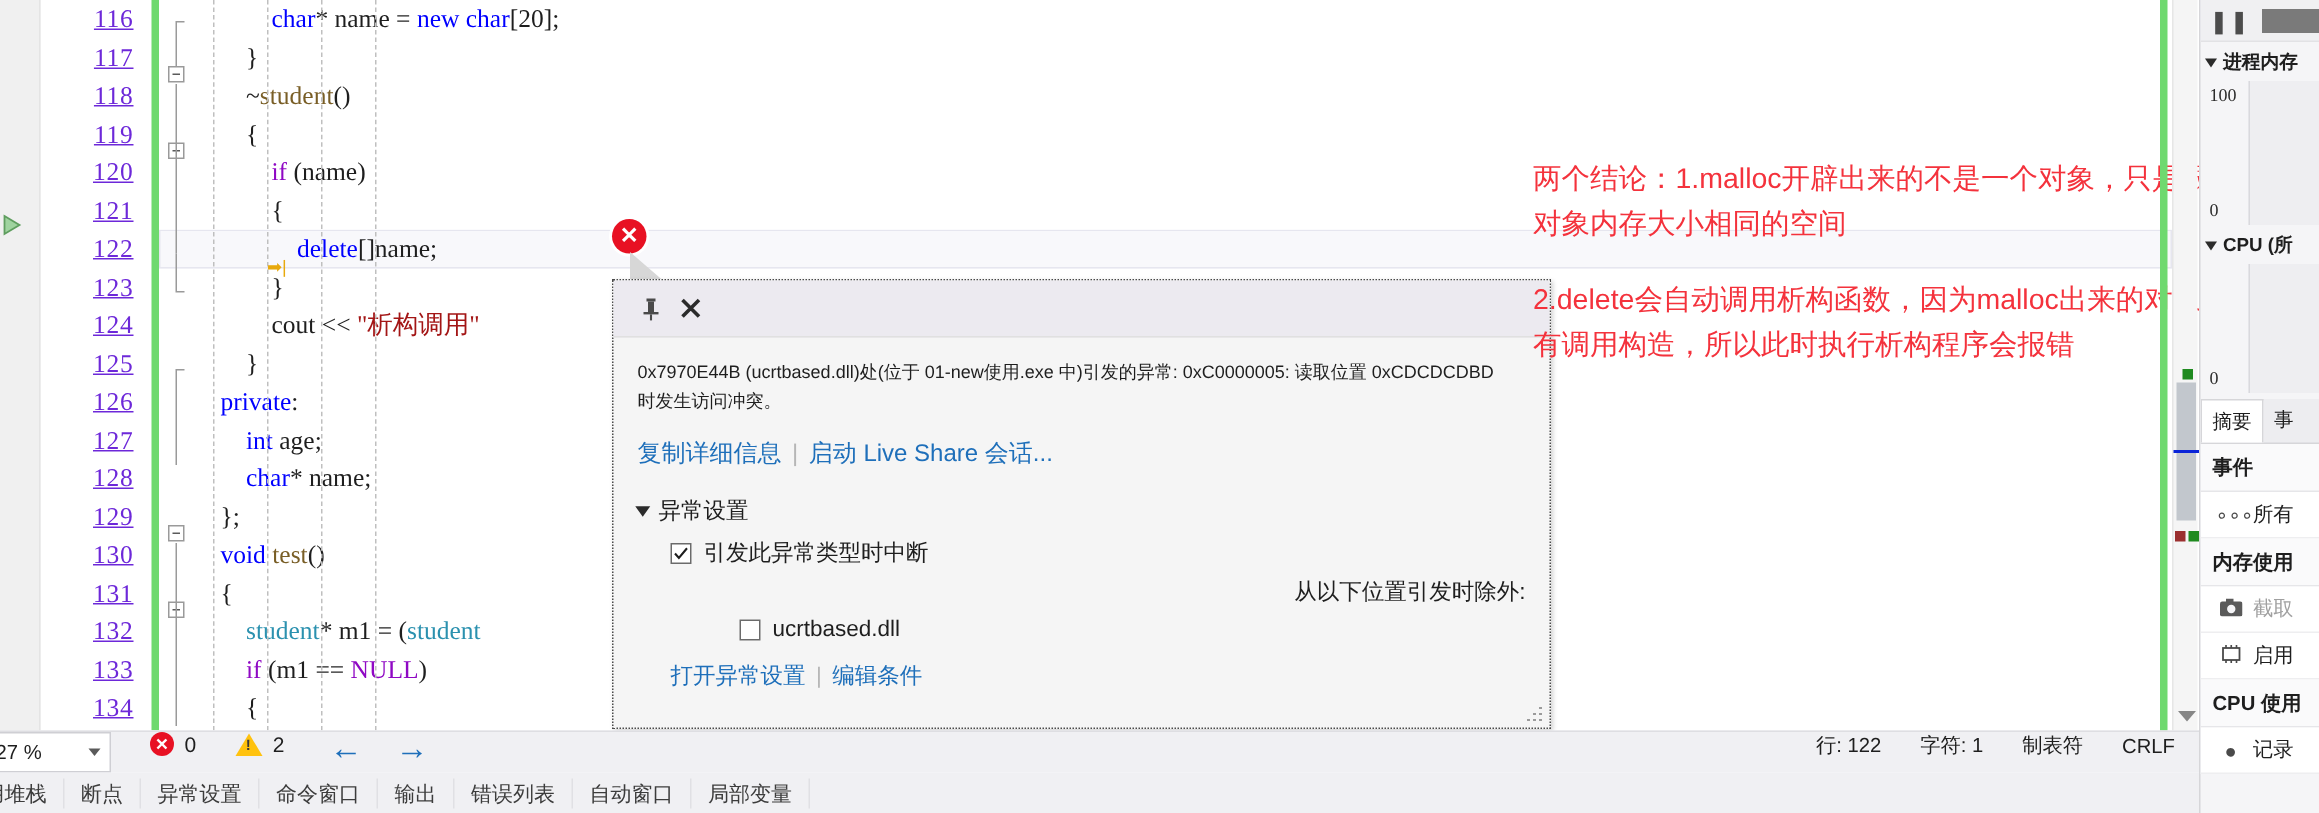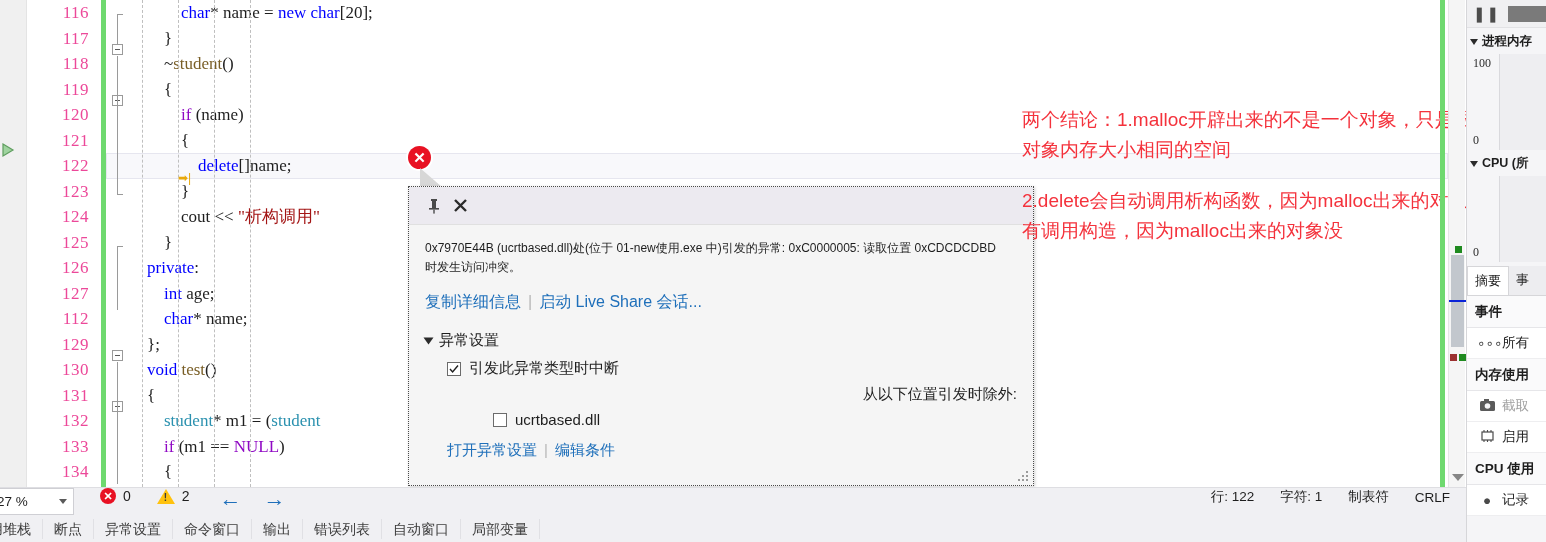--- a/index.html
+++ b/index.html
@@ -26,22 +26,23 @@
   }
   .gm-arrow svg { display:block; }
 
   .linenums {
     position: absolute; left: 27px; top: 0; width: 70px; height: 487px;
     text-align: right;
   }
   .ln {
     height: 25.5px; line-height: 25.5px;
     font-family: "Liberation Serif", serif;
-    font-size: 17px; color: #ec4899; padding-right: 8px;
+    font-size: 17px; color: #6d28d9; padding-right: 8px;
     letter-spacing: 0.5px;
+    text-decoration: underline;
   }
   .changebar {
     position: absolute; left: 101px; top: 0; width: 5px; height: 487px;
     background: #6fd96f;
   }
   .outline-col {
     position: absolute; left: 108px; top: 0; width: 22px; height: 487px;
   }
   .codearea {
     position: absolute; left: 106px; top: 0; right: 0; height: 487px;
@@ -319,21 +320,21 @@
         <div class="ln">118</div>
         <div class="ln">119</div>
         <div class="ln">120</div>
         <div class="ln">121</div>
         <div class="ln">122</div>
         <div class="ln">123</div>
         <div class="ln">124</div>
         <div class="ln">125</div>
         <div class="ln">126</div>
         <div class="ln">127</div>
-        <div class="ln">112</div>
+        <div class="ln">128</div>
         <div class="ln">129</div>
         <div class="ln">130</div>
         <div class="ln">131</div>
         <div class="ln">132</div>
         <div class="ln">133</div>
         <div class="ln">134</div>
         <div class="ln">135</div>
       </div>
 
     <div class="changebar"></div>
@@ -434,21 +435,21 @@
       <div class="exc-foot">
         <a>打开异常设置</a><span class="sep">|</span><a>编辑条件</a>
       </div>
     </div>
     <div class="exc-grip"></div>
   </div>
 
   <div class="annot" id="an1">两个结论：1.malloc开辟出来的不是一个对象，只是跟</div>
   <div class="annot" id="an2">对象内存大小相同的空间</div>
   <div class="annot" id="an3">2.delete会自动调用析构函数，因为malloc出来的对象没</div>
-  <div class="annot" id="an4">有调用构造，因为malloc出来的对象没</div>
+  <div class="annot" id="an4">有调用构造，所以此时执行析构程序会报错</div>
 
   <div class="vscroll">
     <div class="vs-green-full"></div>
     <div class="vs-marker" style="left:6px; top:246px; background:#1f8a1f;"></div>
     <div class="vs-thumb"></div>
     <div class="vs-cursorline"></div>
     <div class="vs-marker" style="left:1px; top:354px; background:#9b3030;"></div>
     <div class="vs-marker" style="left:10px; top:354px; background:#1f8a1f;"></div>
     <div class="vs-down"></div>
   </div>

